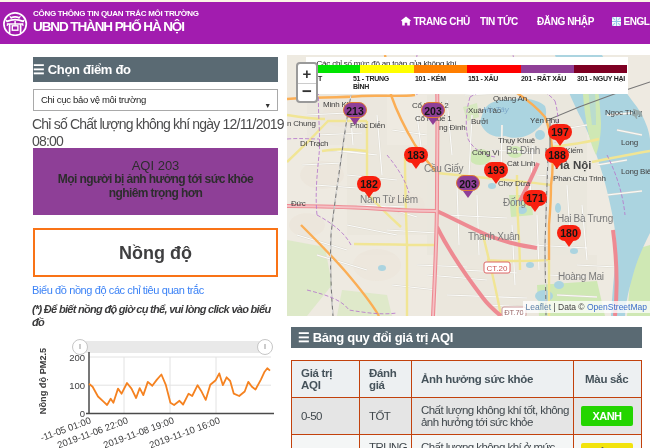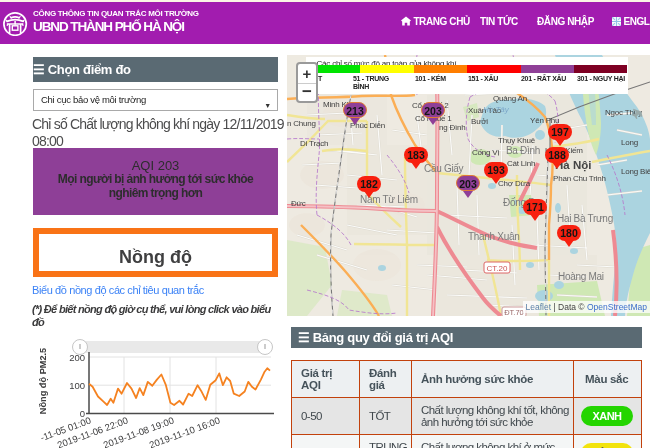--- a/index.html
+++ b/index.html
@@ -18,21 +18,21 @@
 
 #phead{position:absolute;left:33px;top:57px;width:245px;height:25px;background:#5a6a73;color:#fff;
  font-size:13px;font-weight:bold;line-height:25px;box-sizing:border-box;letter-spacing:-.3px}
 #sel{position:absolute;left:33px;top:89px;width:245px;height:22px;background:#fff;border:1px solid #a9a9a9;
  box-sizing:border-box;font-size:9.5px;color:#222;line-height:20px;padding-left:7px;letter-spacing:-.3px}
 #sel .arr{position:absolute;right:6px;top:6px;font-size:7px;color:#333}
 #chiso{position:absolute;left:32px;top:116px;width:258px;font-size:14px;color:#4c4c4d;line-height:16.5px;letter-spacing:-.8px}
 #aqibox{position:absolute;left:33px;top:148px;width:245px;height:67px;background:#8e3f97;text-align:center;color:#2d2d2d}
 #aqibox .v{font-size:13px;font-weight:normal;margin-top:10px}
 #aqibox .d{font-size:12px;font-weight:bold;line-height:13.5px;padding:0 13px;letter-spacing:-.6px}
-#nongdo{position:absolute;left:33px;top:228px;width:245px;height:49px;border:6px solid #f97316;box-sizing:border-box;
+#nongdo{position:absolute;left:33px;top:228px;width:245px;height:49px;border:2px solid #f97316;box-sizing:border-box;
  text-align:center;font-size:18px;font-weight:bold;color:#3f3f40;line-height:47px}
 #bieudo{position:absolute;left:32px;top:284px;width:260px;font-size:11px;color:#3b82f6;letter-spacing:-.4px}
 #note{position:absolute;left:32px;top:303px;width:246px;font-size:11px;font-weight:bold;font-style:italic;color:#3b3b3c;line-height:13px;letter-spacing:-.7px}
 #slider{position:absolute;left:75px;top:341px;width:195px;height:12px;background:#e9e9e9;border-radius:2px}
 .knob{position:absolute;top:-2px;width:16px;height:16px;border-radius:50%;background:#fff;border:1px solid #c6c6c6;
  box-sizing:border-box;color:#aaa;font-size:7px;text-align:center;line-height:14px}
 
 #map{position:absolute;left:287px;top:55px;width:363px;height:261px;overflow:hidden;background:#eeebe3}
 .mk{position:absolute;width:24px;height:16px;border-radius:8px;color:#151515;font-size:10.5px;font-weight:bold;
  text-align:center;line-height:16px;box-sizing:border-box}
@@ -54,21 +54,21 @@
 #attr{position:absolute;right:0;bottom:3px;background:rgba(255,255,255,.75);font-size:8.5px;color:#444;padding:1px 3px}
 #attr .lf{color:#5a7fa6}#attr .osm{color:#3c6ecb}
 
 #tbar{position:absolute;left:291px;top:327px;width:351px;height:21px;background:#5a6a73;color:#fff;
  font-size:13px;font-weight:bold;line-height:21px;padding-left:7px;box-sizing:border-box;letter-spacing:-.3px}
 #aqitbl{position:absolute;left:291px;top:360px;width:351px;border-collapse:collapse;font-size:11.5px;color:#40484d;table-layout:fixed;letter-spacing:-.55px}
 #aqitbl th,#aqitbl td{box-sizing:border-box;border:1px solid #c2410c;text-align:left;vertical-align:middle;padding:6px 4px 6px 9px;line-height:12px}
 #aqitbl th{background:#edf0f2;color:#46535b;font-weight:bold;letter-spacing:-.3px}
 #aqitbl td{background:#e5e5e5}
 #aqitbl tr.r2 td{background:#f4f6f6}
-.badge{display:inline-block;width:52px;height:20px;border-radius:10px;color:#fff;font-weight:bold;font-size:11px;
+.badge{display:inline-block;width:52px;height:20px;border-radius:2px;color:#fff;font-weight:bold;font-size:11px;
  text-align:center;line-height:20px;margin-left:1px}
 .bg-green{background:#24d500}
 .bg-yellow{background:#f2e30c;color:#555}
 </style></head>
 <body>
 <div id="topline"></div>
 <div id="hdr">
  <svg id="logo" width="25" height="25" viewBox="0 0 25 25">
   <circle cx="12.1" cy="13.1" r="11.2" fill="none" stroke="#fff" stroke-width="1.7"></circle>
   <g stroke="#fff" fill="none" stroke-linecap="round">
@@ -295,21 +295,21 @@
   <path d="M352,55 l4,3 l-1,1.5 l-3,-1 l-0.5,3 l2,1.5 l-0.5,1 l-3,-1 l-3,1 l-0.5,-1 l2,-1.5 l-0.5,-3 l-3,1 l-1,-1.5 Z" fill="#9aa" transform="rotate(40 351 59)"></path>
  </svg>
  <div class="mk mkp" style="left:56px;top:47px">213</div>
  <div class="mk mkp" style="left:134px;top:47px">203</div>
  <div class="mk mkr" style="left:261px;top:69px">197</div>
  <div class="mk mkr" style="left:117px;top:92px">183</div>
  <div class="mk mkr" style="left:258px;top:92px">188</div>
  <div class="mk mkr" style="left:197px;top:107px">193</div>
  <div class="mk mkp" style="left:169px;top:120px">203</div>
  <div class="mk mkr" style="left:70px;top:121px">182</div>
- <div class="mk mkr" style="left:236px;top:144px">171</div>
+ <div class="mk mkr" style="left:236px;top:135px">171</div>
  <div class="mk mkr" style="left:270px;top:170px">180</div>
  <div id="legend">
   <div class="t">- Các chỉ số mức độ an toàn của không khí</div>
   <div id="lbar">
    <span style="left:0;background:#00e400"></span>
    <span style="left:53.4px;background:#ffff00"></span>
    <span style="left:106.8px;background:#ff7e00"></span>
    <span style="left:160.2px;background:#ff0000"></span>
    <span style="left:213.6px;background:#8f3f97"></span>
    <span style="left:267px;background:#7e0023;width:53px"></span>

